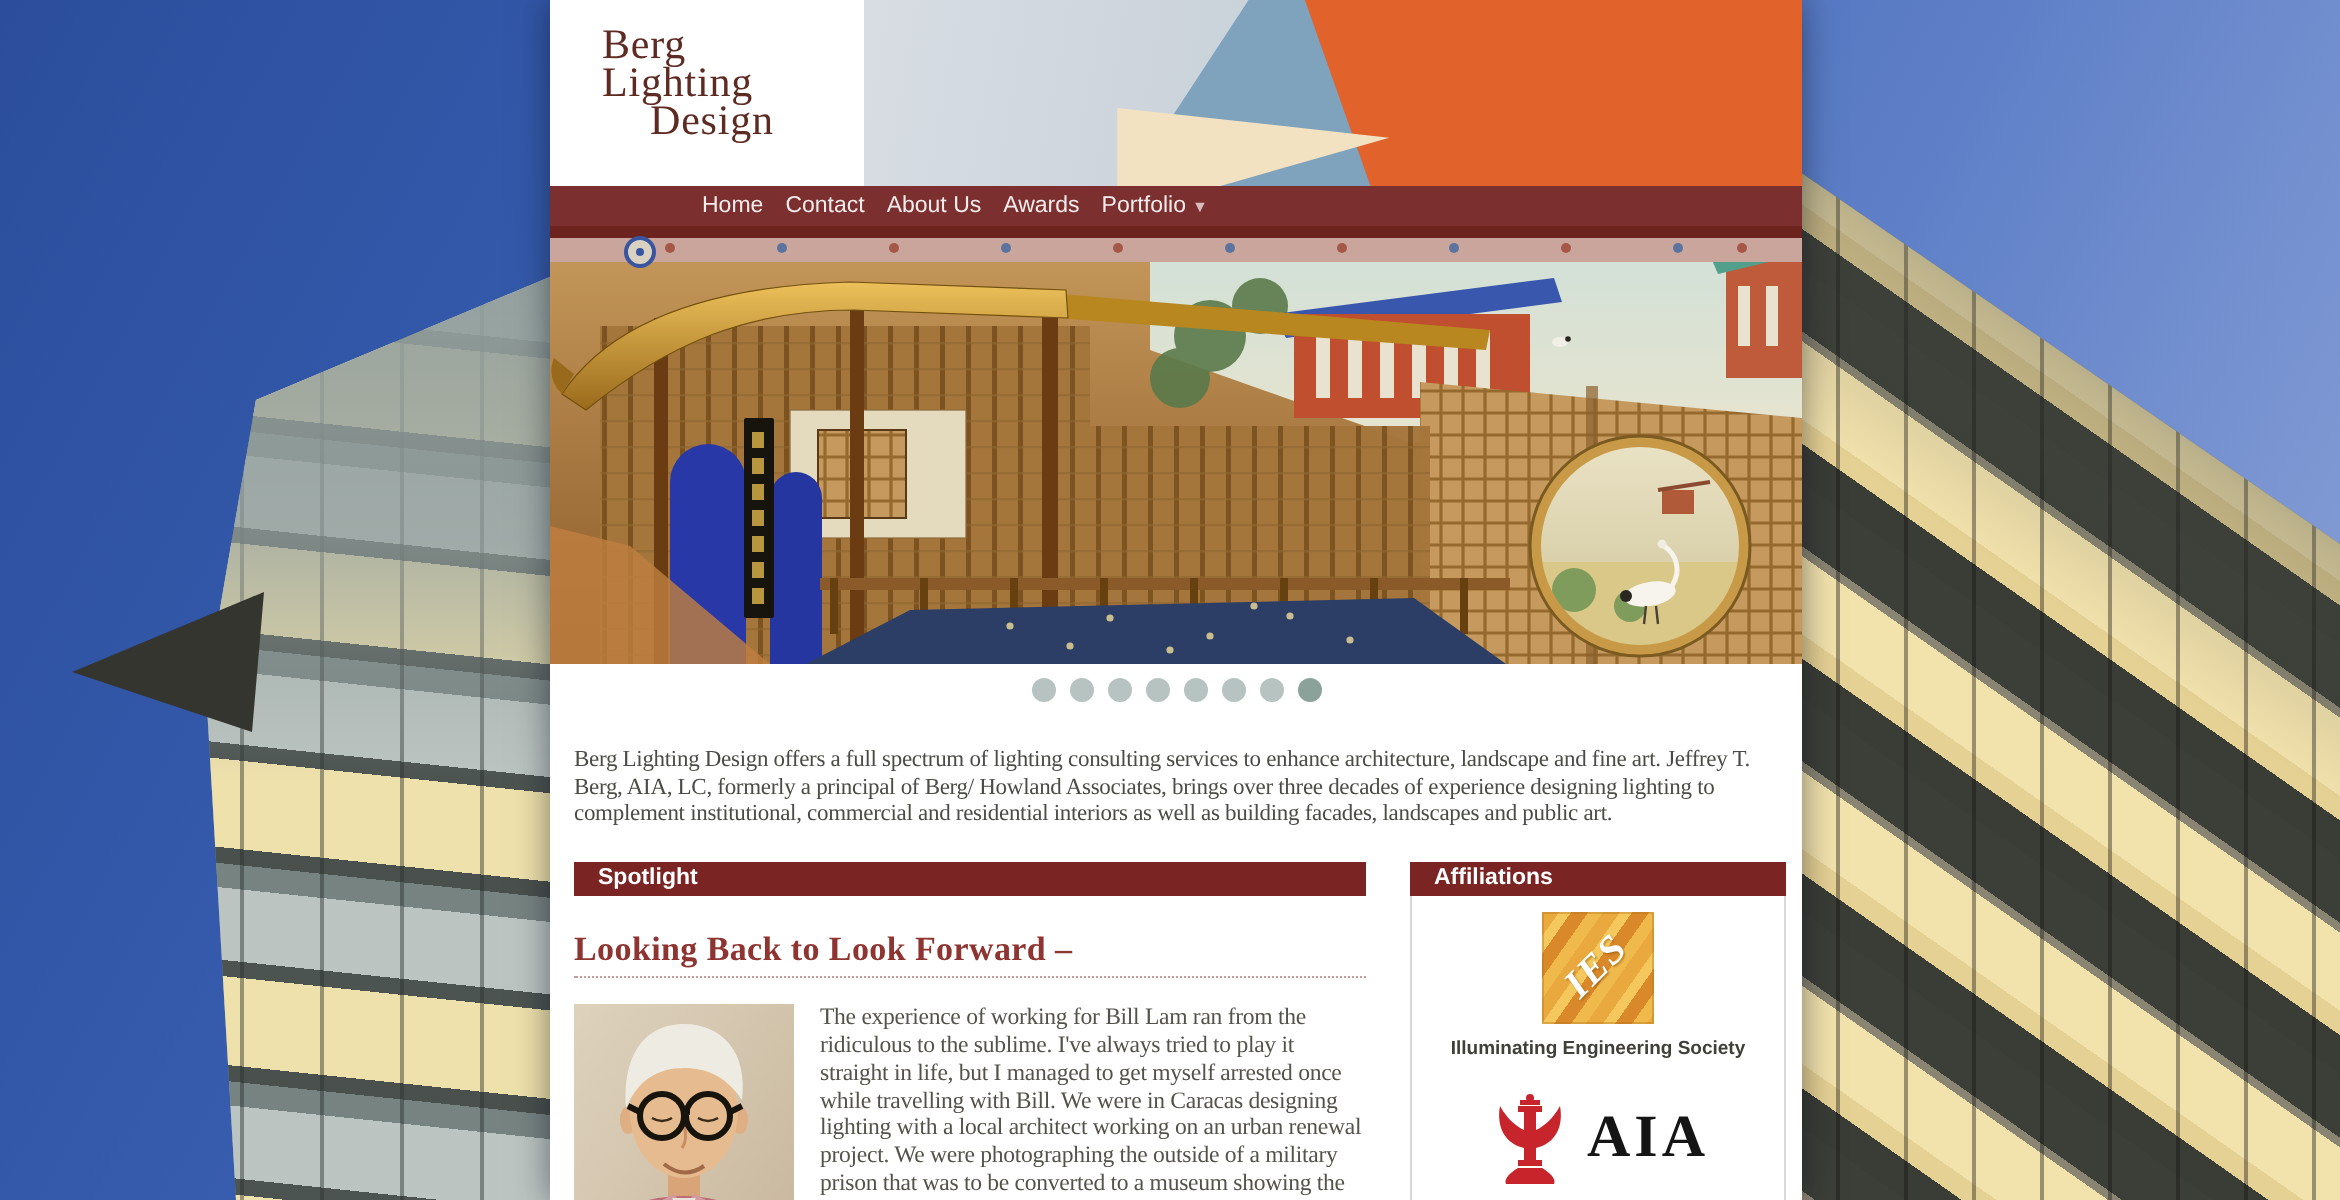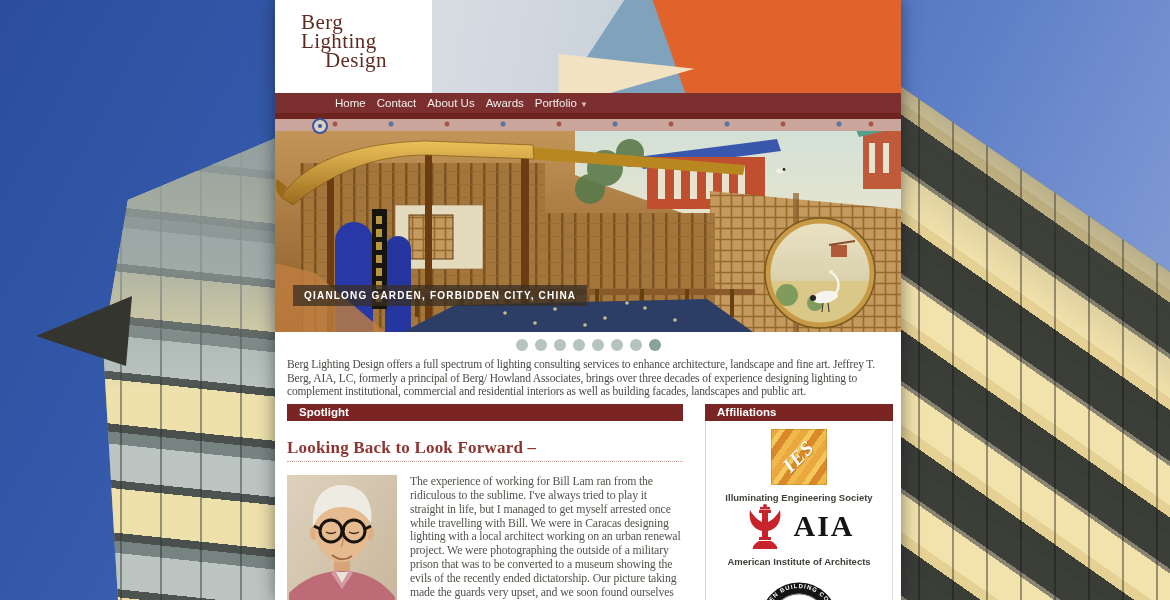--- a/index.html
+++ b/index.html
@@ -46,34 +46,34 @@
   .banner{flex:1;position:relative;background:#e2622b;overflow:hidden;}
   .banner .shape{position:absolute;inset:0;}
   .banner .blue{clip-path:polygon(37% 0,47% 0,54% 100%,26% 100%);background:#7fa2bd;}
   .banner .silver{clip-path:polygon(0 0,41% 0,28% 100%,0 100%);
     background:linear-gradient(100deg,#d7dde3,#b8c3cd);}
   .banner .cream{clip-path:polygon(27% 58%,56% 74%,38% 100%,27% 100%);background:#f2e2c2;}
   .tagline{position:absolute;left:53%;top:29px;transform:translateX(-50%);
     color:#fff;font-family:"Liberation Serif",serif;font-weight:bold;font-size:17px;
     white-space:nowrap;text-shadow:0 1px 2px rgba(120,60,20,.55);}
   
-  .nav{height:20px;background:#7b2f2f;display:flex;align-items:center;padding-left:60px;gap:11px;}
+  .nav{height:20px;background:#7b2f2f;display:flex;align-items:center;padding-left:76px;gap:11px;}
   .nav-item{color:#f4ecec;font-size:11.5px;cursor:pointer;white-space:nowrap;}
   .chev{font-size:8px;color:#d8bcbc;margin-left:3px;}
   
   .hero{position:relative;height:219px;overflow:hidden;background:#a57a42;}
   .hero svg{display:block;}
   .caption{position:absolute;left:18px;bottom:26px;background:rgba(58,47,36,.75);
     color:#fff;font-size:10px;font-weight:bold;letter-spacing:1.2px;padding:5px 11px;}
   
   .dots{height:26px;box-sizing:border-box;padding-top:7px;display:flex;justify-content:center;gap:7px;}
   .dot{width:12px;height:12px;border-radius:50%;background:#b7c3c1;cursor:pointer;}
   .dot.active{background:#8ba29b;}
   
-  .intro{margin:0 12px;font-family:"Liberation Serif",serif;font-size:11.5px;
+  .intro{margin:16px 12px;font-family:"Liberation Serif",serif;font-size:11.5px;
     line-height:13.6px;color:#4c4b47;letter-spacing:-.15px;}
   
   .cols{display:flex;padding:0 8px 0 12px;margin-top:5px;}
   .col-left{width:396px;}
   .col-gap{width:22px;}
   .col-right{width:188px;}
   .bar{background:#7a2424;color:#fff;font-weight:bold;font-size:11.5px;height:17px;
     line-height:17px;padding-left:12px;box-sizing:border-box;}
   .article-title{font-family:"Liberation Serif",serif;color:#8e3431;font-size:17px;
     font-weight:600;line-height:18px;margin-top:18px;padding-bottom:4px;
@@ -86,21 +86,21 @@
   .aff-box{border:1px solid #d9d9d9;border-top:none;height:300px;box-sizing:border-box;
     text-align:center;padding-top:8px;background:#fff;}
   .ies-logo{width:56px;height:56px;margin:0 auto;position:relative;
     background:repeating-linear-gradient(125deg,#e9a93f 0 7px,#f5c85e 7px 12px,#d9882a 12px 19px,#efb94b 19px 25px);
     box-shadow:inset 0 0 0 1px rgba(180,120,30,.4);
     display:flex;align-items:center;justify-content:center;}
   .ies-text{transform:rotate(-45deg);color:#fff;font-family:"Liberation Serif",serif;
     font-weight:bold;font-style:italic;font-size:20px;letter-spacing:1px;
     text-shadow:0 1px 1px rgba(140,90,10,.6);}
   .aff-caption{font-size:9.5px;font-weight:bold;color:#403f39;margin-top:7px;}
-  .aia-row{display:flex;align-items:center;justify-content:center;margin-top:0;gap:6px;}
+  .aia-row{display:flex;align-items:center;justify-content:center;margin-top:16px;gap:6px;}
   .aia-word{font-family:"Liberation Serif",serif;font-size:30px;color:#151515;
     letter-spacing:2px;font-weight:600;}
   .usgbc{margin-top:12px;}
 </style>
 </head>
 <body>
 
 <div class="bg-sky"></div>
 <div class="bg-bldg-left"></div>
 <div class="bg-roof-left"></div>
@@ -285,21 +285,20 @@
             <circle cx="260" cy="210" r="1.8"></circle>
             <circle cx="310" cy="212" r="1.8"></circle>
           <circle cx="400" cy="207" r="1.8"></circle>
             <circle cx="352" cy="190" r="1.8"></circle>
         </g>
       </g>
       <polygon points="0,219 0,150 40,160 110,219" fill="#c08040" opacity=".8"></polygon>
       <circle cx="45" cy="13" r="7" fill="#d9d2c2" stroke="#3a55a0" stroke-width="2"></circle>
       <circle cx="45" cy="13" r="2" fill="#3a55a0"></circle>
     </svg>
-    <div class="caption">QIANLONG GARDEN, FORBIDDEN CITY, CHINA</div>
   </div>
 
   <div class="dots">
     <span class="dot"></span>
     <span class="dot"></span>
     <span class="dot"></span>
     <span class="dot"></span>
     <span class="dot"></span>
     <span class="dot"></span>
     <span class="dot"></span>

